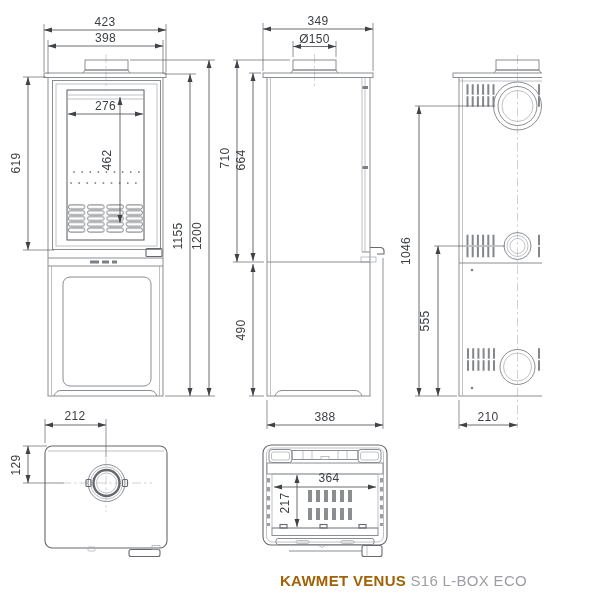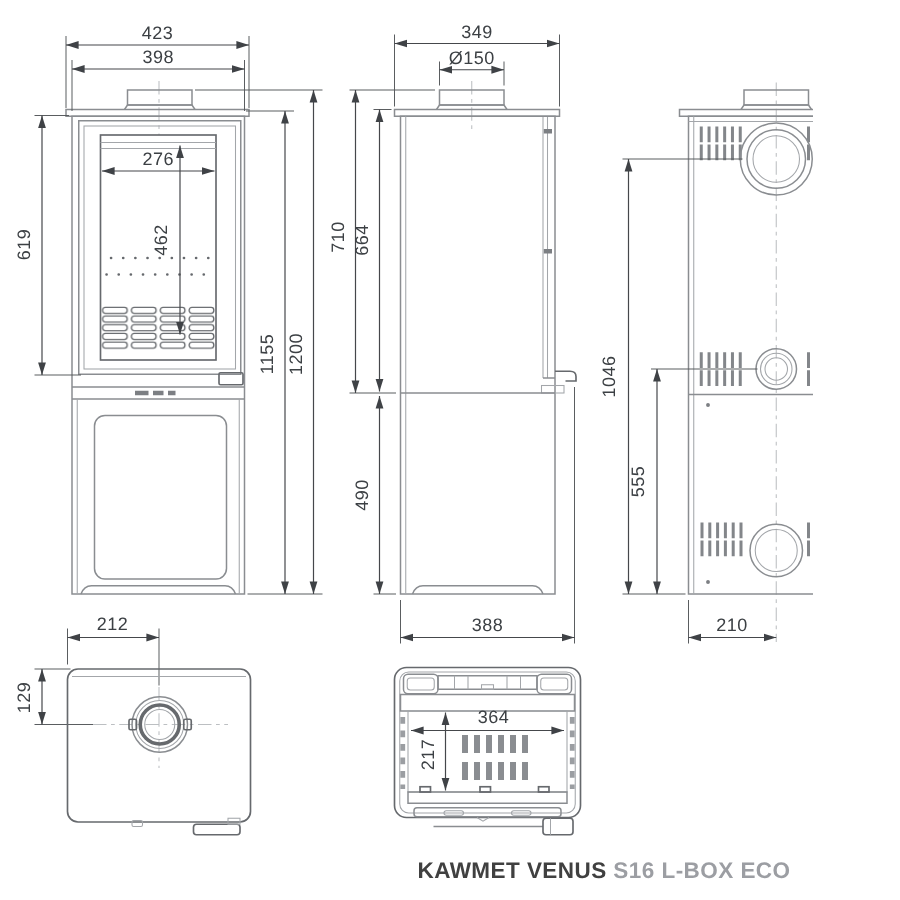--- a/index.html
+++ b/index.html
@@ -13,22 +13,22 @@
   .ext  {stroke:#55585c;stroke-width:0.65;fill:none;}
   .dim  {stroke:#45474b;stroke-width:0.8;fill:none;}
   .cl   {stroke:#bcbfc2;stroke-width:0.7;fill:none;stroke-dasharray:9 3 2.5 3;}
   .vent {stroke:#83868a;stroke-width:10.5;fill:none;stroke-dasharray:2 3.2;}
   .slot {stroke:#8a8d91;stroke-width:12;fill:none;stroke-dasharray:4 4;}
   .walld{stroke:#9b9ea2;stroke-width:3.2;fill:none;stroke-dasharray:4.5 4.5;}
   .dots {stroke:#66696d;stroke-width:1.7;fill:none;stroke-dasharray:0.1 8;stroke-linecap:round;}
   .mark {fill:#7c7f83;stroke:none;}
   .lbl  {font:12px "Liberation Sans",sans-serif;fill:#3c4044;letter-spacing:0.3px;}
   .brand{position:absolute;right:15px;bottom:11px;font-size:15px;letter-spacing:0.3px;white-space:pre;}
-  .brand-bold {font-weight:bold;color:#404040;}
-  .brand-light{font-weight:bold;color:#9c9ea3;}
+  .brand-bold {font-weight:bold;color:#a16207;}
+  .brand-light{font-weight:normal;color:#9c9ea3;}
 </style>
 </head>
 <body>
 
 <div class="canvas">
 <svg width="600" height="600" viewBox="0 0 600 600">
   <defs>
     <marker id="arr" orient="auto-start-reverse" markerUnits="userSpaceOnUse" markerWidth="9" markerHeight="6" refX="8.4" refY="3">
       <path d="M0,0.4 L8.4,3 L0,5.6 Z" fill="#3f4246"></path>
     </marker>

